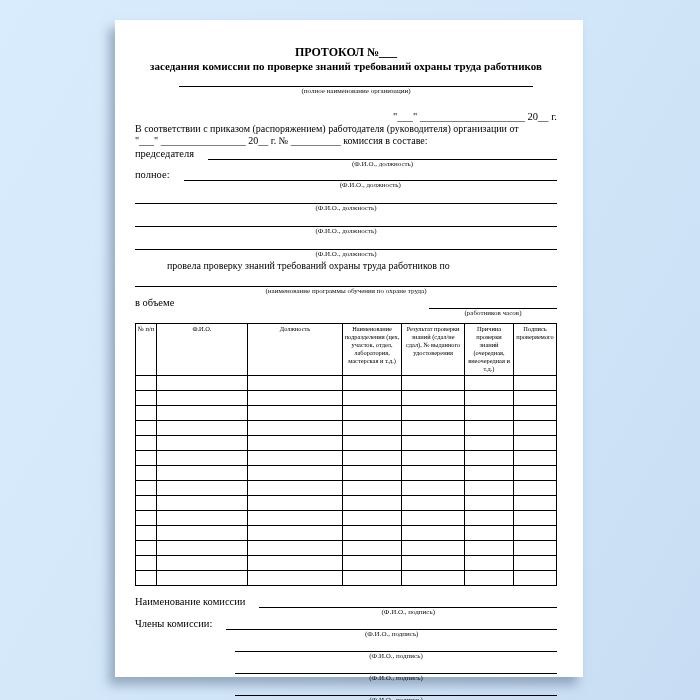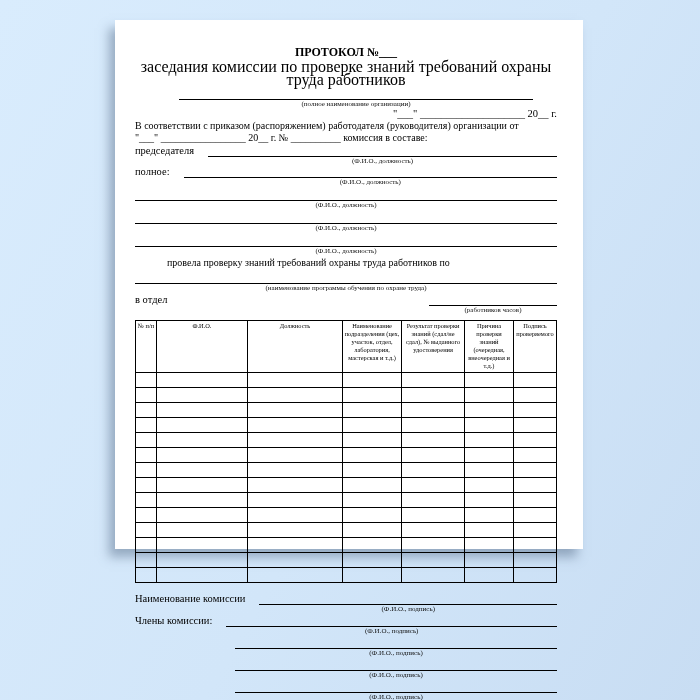--- a/index.html
+++ b/index.html
@@ -3,29 +3,29 @@
 <meta charset="utf-8">
 <style>
   html,body{margin:0;padding:0;}
   body{
     width:700px;height:700px;overflow:hidden;position:relative;
     background:linear-gradient(120deg,#d9ecfd 0%,#d2e6f9 55%,#c8ddf3 100%);
     font-family:"Liberation Serif","DejaVu Serif",serif;
     color:#000;
   }
   .paper{
-    position:absolute;left:115px;top:20px;width:468px;height:529px;
+    position:absolute;left:115px;top:20px;width:468px;height:657px;
     background:#ffffff;
     box-shadow:-6px 8px 10px rgba(88,110,138,0.5);
     box-sizing:border-box;
     padding:26px 26px 0 20px;
   }
   .doc-title{text-align:center;font-weight:bold;font-size:12px;line-height:13px;}
-  .doc-subtitle{text-align:center;font-weight:normal;font-size:16px;line-height:13px;margin-top:1px;}
-  .org-block{margin:4px 24px 0 44px;}
+  .doc-subtitle{text-align:center;font-weight:bold;font-size:11px;line-height:13px;margin-top:1px;}
+  .org-block{margin:4px 24px 16px 44px;}
   .blank-rule{border-bottom:1px solid #000;height:9px;}
   .caption{font-size:7px;line-height:8px;text-align:center;color:#111;}
   .date-right{text-align:right;font-size:10.5px;line-height:12px;margin-top:0;}
   .para{font-size:10px;line-height:12px;white-space:nowrap;}
   .fline{display:grid;grid-template-columns:auto 1fr;column-gap:14px;font-size:10.5px;margin-top:1px;}
   .fline .lbl{grid-column:1;grid-row:1;line-height:12px;}
   .fline .ln{grid-column:2;grid-row:1;border-bottom:1px solid #000;}
   .fline .cap{grid-column:2;grid-row:2;}
   .full-line{margin-top:4px;}
   .full-line .blank-rule{height:10px;}
@@ -95,21 +95,21 @@
     </div>
 
   <div class="para" style="margin-top:2px;margin-left:32px;">провела проверку знаний требований охраны труда работников по</div>
 
   <div class="full-line">
     <div class="blank-rule"></div>
     <div class="caption">(наименование программы обучения по охране труда)</div>
   </div>
 
   <div class="volume-row">
-    <span class="lbl">в отдел</span>
+    <span class="lbl">в объеме</span>
     <span class="ln"></span>
     <span class="cap caption">(работников часов)</span>
   </div>
 
   <table class="results">
     <thead>
       <tr>
           <th class="c1">№ п/п</th>
           <th class="c2">Ф.И.О.</th>
           <th class="c3">Должность</th>

